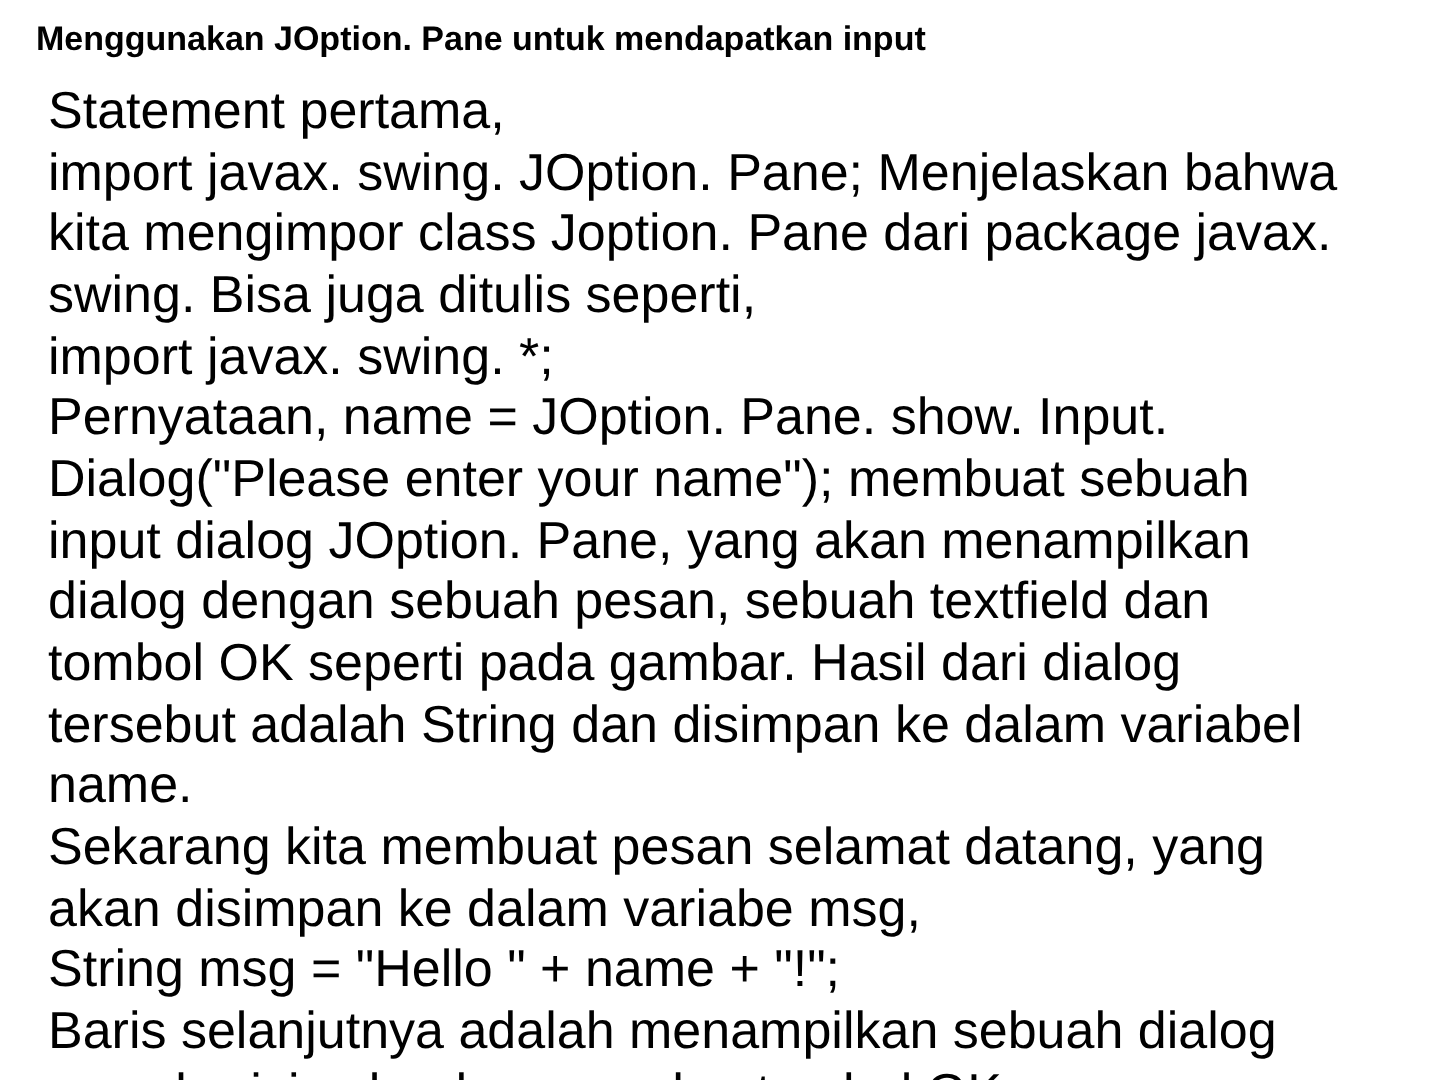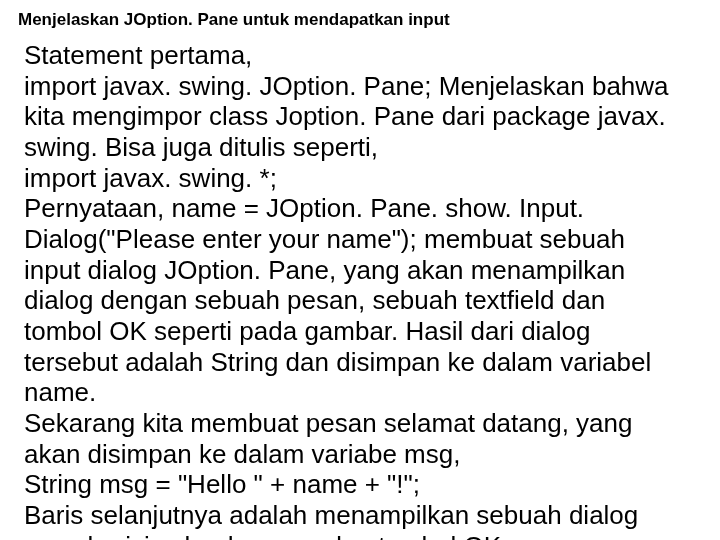--- a/index.html
+++ b/index.html
@@ -24,21 +24,21 @@
     font-size: 26px;
     line-height: 1.18;
     padding-left: 6px;
     padding-right: 22px;
   }
 </style>
 </head>
 <body>
 
 <div class="slide">
-  <div class="title">Menjelaskan JOption. Pane untuk mendapatkan input</div>
+  <div class="title">Menggunakan JOption. Pane untuk mendapatkan input</div>
   <div class="body" style="white-space: pre-line;">Statement pertama,
 import javax. swing. JOption. Pane; Menjelaskan bahwa kita mengimpor class Joption. Pane dari package javax. swing. Bisa juga ditulis seperti,
 import javax. swing. *;
 Pernyataan, name = JOption. Pane. show. Input. Dialog("Please enter your name"); membuat sebuah input dialog JOption. Pane, yang akan menampilkan dialog dengan sebuah pesan, sebuah textfield dan tombol OK seperti pada gambar. Hasil dari dialog tersebut adalah String dan disimpan ke dalam variabel name.
 Sekarang kita membuat pesan selamat datang, yang akan disimpan ke dalam variabe msg,
 String msg = "Hello " + name + "!";
 Baris selanjutnya adalah menampilkan sebuah dialog yang berisi sebuah  pesan dan tombol OK,
 JOption. Pane. show. Message. Dialog(null, msg);</div>
 </div>
 

